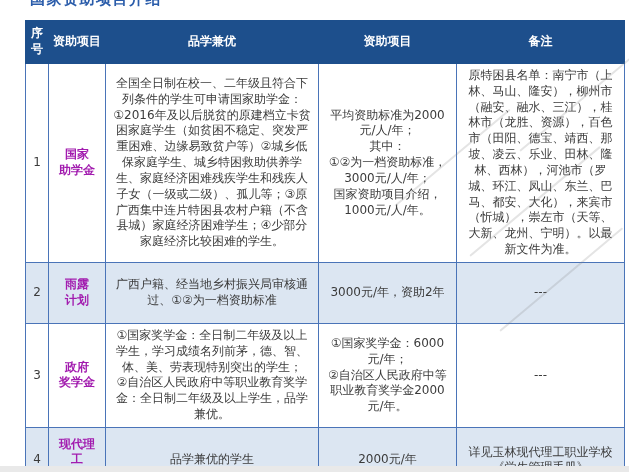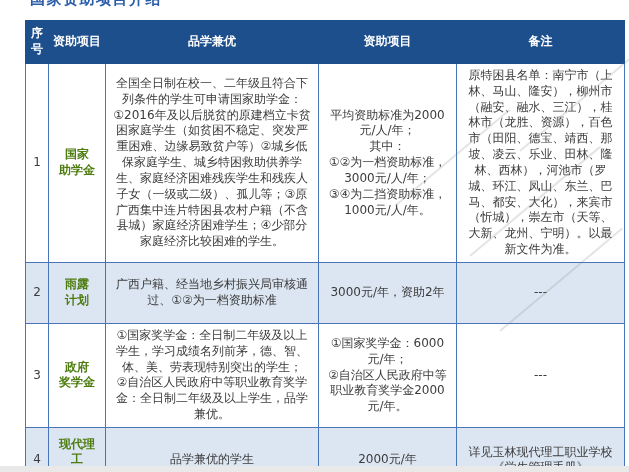--- a/index.html
+++ b/index.html
@@ -26,21 +26,21 @@
     height:38px;text-align:center;vertical-align:middle;
     border:1px solid #1d4f8c;padding:2px 3px;
   }
   table.fund td{
     border:1px solid #4a74b8;
     padding:4px 6px;vertical-align:middle;text-align:center;
     background:#ffffff;
   }
   tr.alt td{background:#dce6f2;}
   td.left{text-align:left;}
-  td.proj{font-weight:bold;color:#4d7c0f;}
+  td.proj{font-weight:bold;color:#a21caf;}
   .pre{white-space:pre-line;}
   
   .wm{
     position:absolute;height:2px;background:rgba(130,130,130,0.22);
     transform:rotate(-40deg);transform-origin:left center;border-radius:2px;
     pointer-events:none;
   }
   .wm1{left:395px;top:205px;width:150px;}
   .wm2{left:470px;top:255px;width:170px;}
   .wm3{left:520px;top:150px;width:150px;}
@@ -75,21 +75,21 @@
   <tbody>
     <tr style="height:184px;">
       <td>1</td>
       <td class="proj pre">国家
 助学金</td>
       <td class="left pre">全国全日制在校一、二年级且符合下列条件的学生可申请国家助学金：
 ①2016年及以后脱贫的原建档立卡贫困家庭学生（如贫困不稳定、突发严重困难、边缘易致贫户等）②城乡低保家庭学生、城乡特困救助供养学生、家庭经济困难残疾学生和残疾人子女（一级或二级）、孤儿等；③原广西集中连片特困县农村户籍（不含县城）家庭经济困难学生；④少部分家庭经济比较困难的学生。</td>
       <td class="left pre">平均资助标准为2000元/人/年；
 其中：
 ①②为一档资助标准，3000元/人/年；
-③④为二挡资助标准，1000元/人/年。</td>
+国家资助项目介绍，1000元/人/年。</td>
       <td class="left">原特困县名单：南宁市（上林、马山、隆安），柳州市（融安、融水、三江），桂林市（龙胜、资源），百色市（田阳、德宝、靖西、那坡、凌云、乐业、田林、隆林、西林），河池市（罗城、环江、凤山、东兰、巴马、都安、大化），来宾市（忻城），崇左市（天等、大新、龙州、宁明）。以最新文件为准。</td>
     </tr>
     <tr class="alt" style="height:61px;">
       <td>2</td>
       <td class="proj pre">雨露
 计划</td>
       <td class="left">广西户籍、经当地乡村振兴局审核通过、①②为一档资助标准</td>
       <td>3000元/年，资助2年</td>
       <td>---</td>
     </tr>

